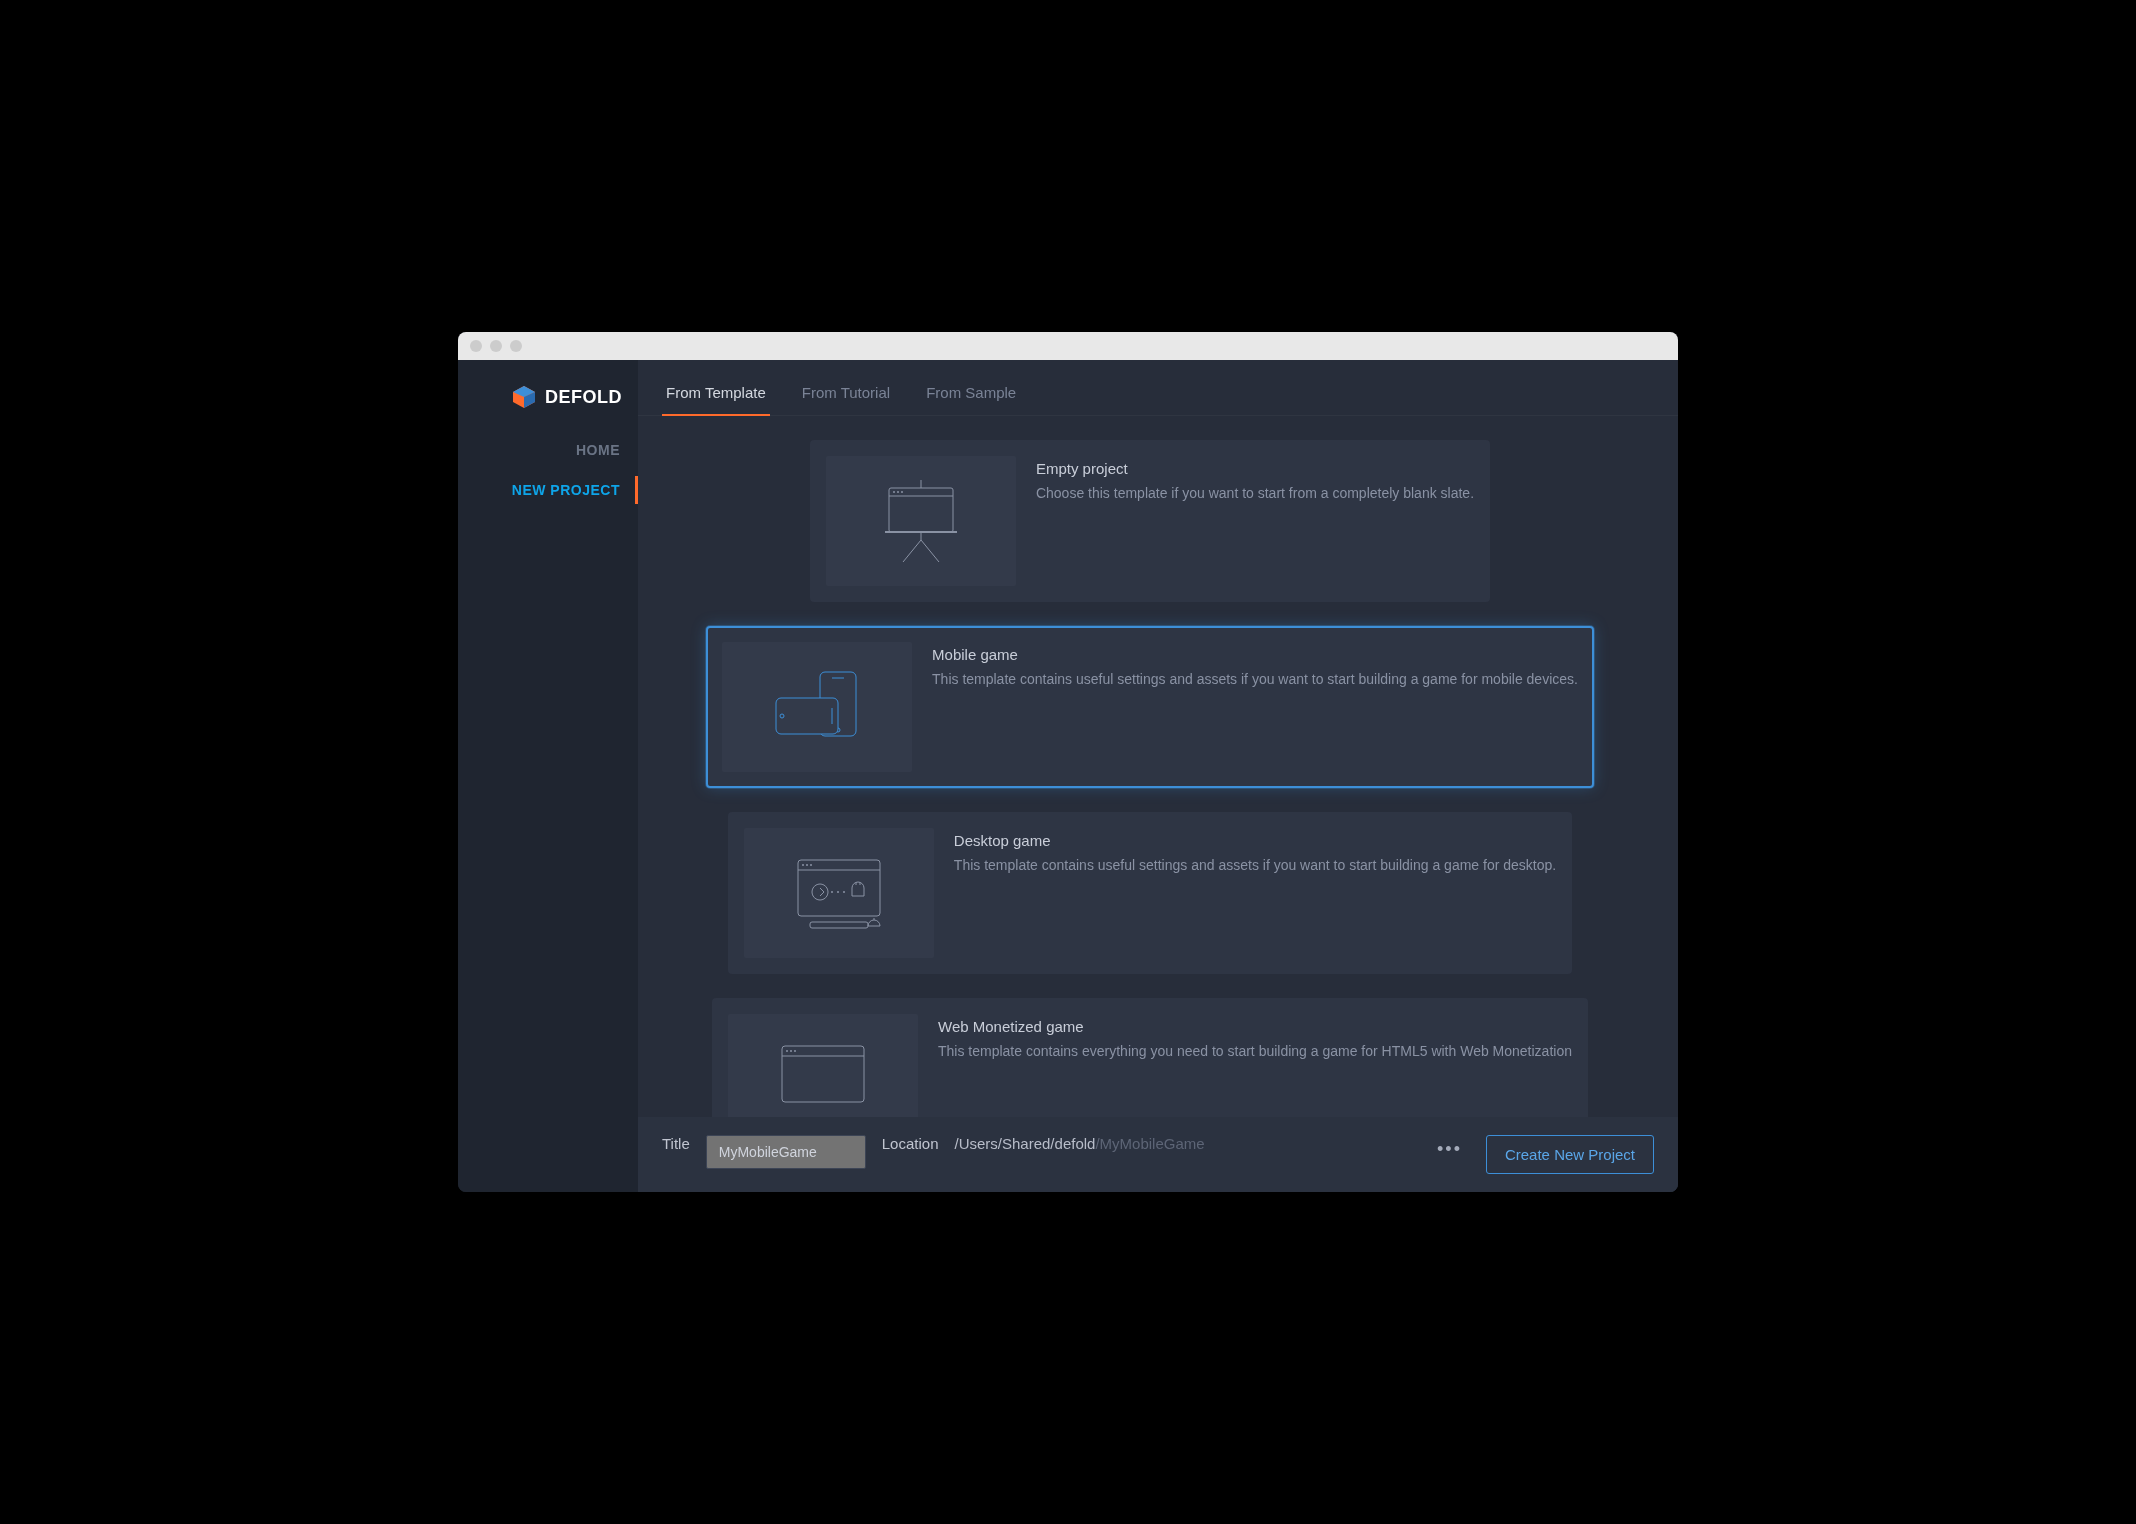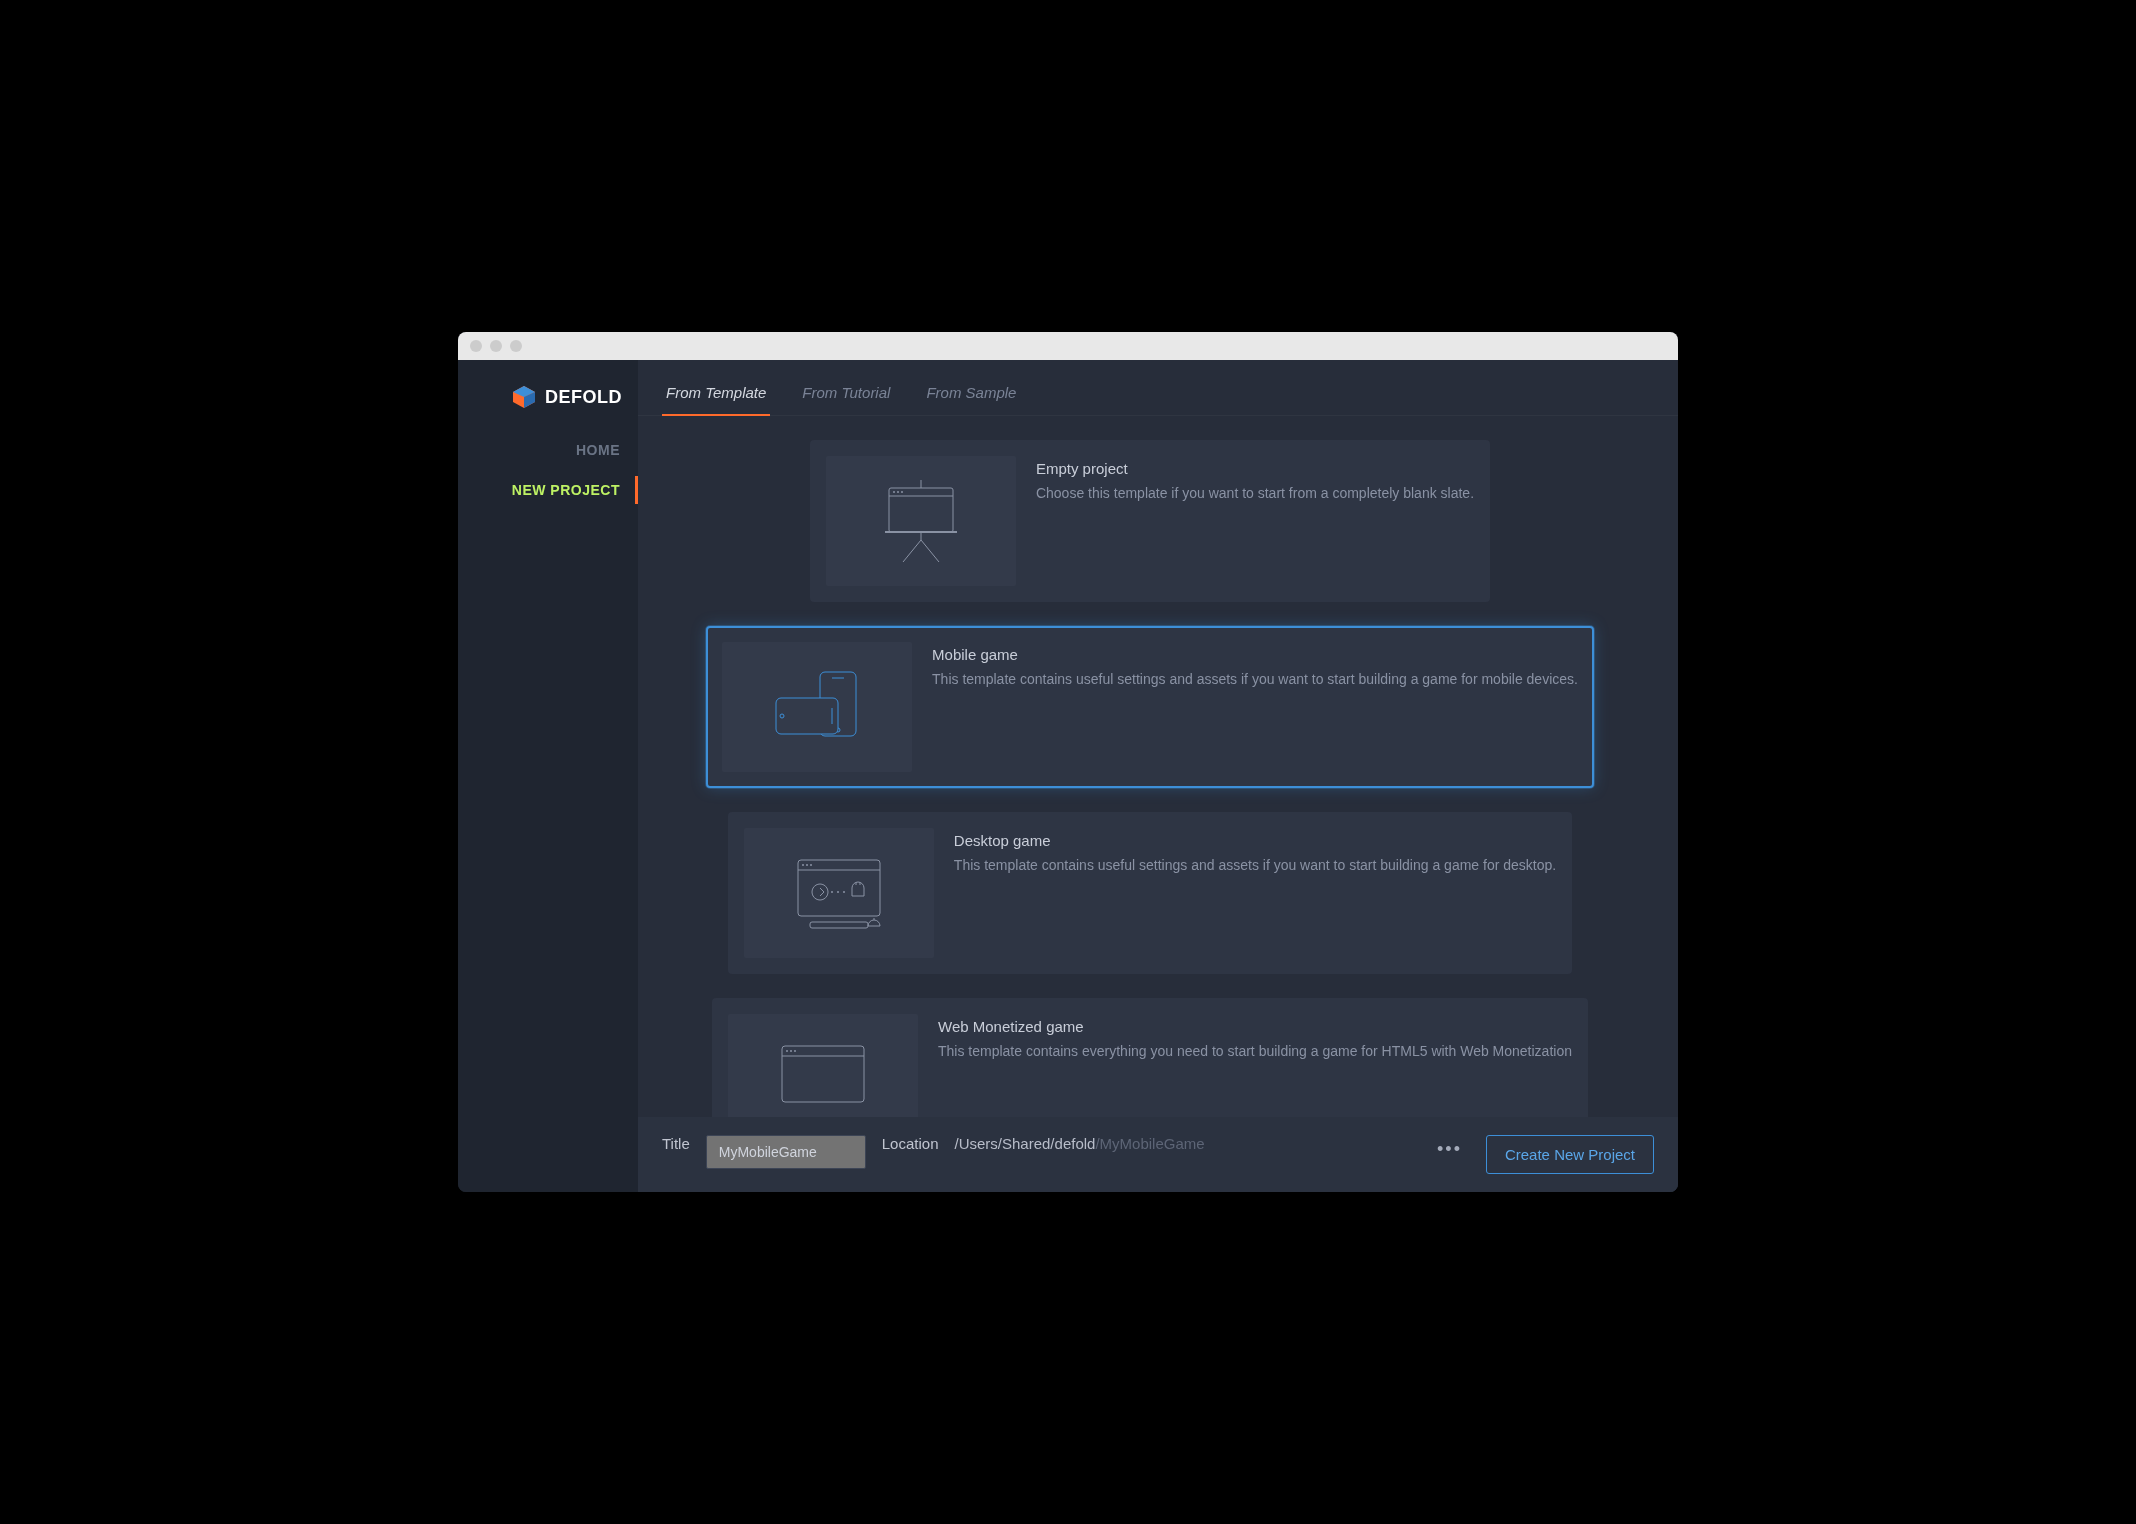--- a/index.html
+++ b/index.html
@@ -69,21 +69,21 @@
   padding: 12px 18px;
   text-align: right;
   color: #6a7485;
   font-size: 14px;
   font-weight: 600;
   letter-spacing: 0.5px;
   cursor: pointer;
   position: relative;
 }
 .sidebar-item.active {
-  color: #bef264;
+  color: #0ea5e9;
 }
 .sidebar-item.active::after {
   content: "";
   position: absolute;
   right: 0;
   top: 6px;
   bottom: 6px;
   width: 3px;
   background: #ff6a2b;
 }
@@ -92,21 +92,20 @@
   background: #272d3a;
   display: flex;
   flex-direction: column;
   overflow: hidden;
 }
 .tabs {
   display: flex;
   gap: 28px;
   padding: 0 24px;
   border-bottom: 1px solid rgba(255,255,255,0.04);
-  font-style: italic;
 }
 .tab {
   padding: 24px 4px 14px;
   color: #7a8396;
   font-size: 15px;
   cursor: pointer;
   position: relative;
 }
 .tab.active {
   color: #d4d8e0;

